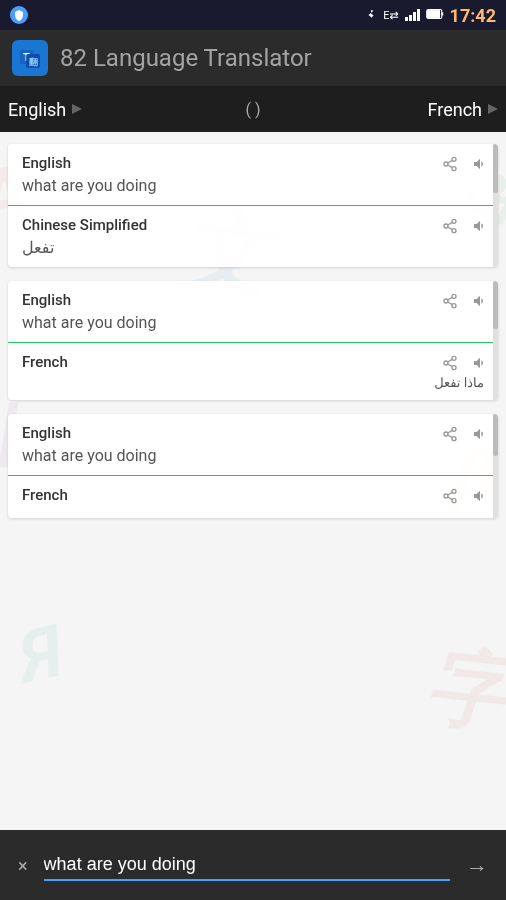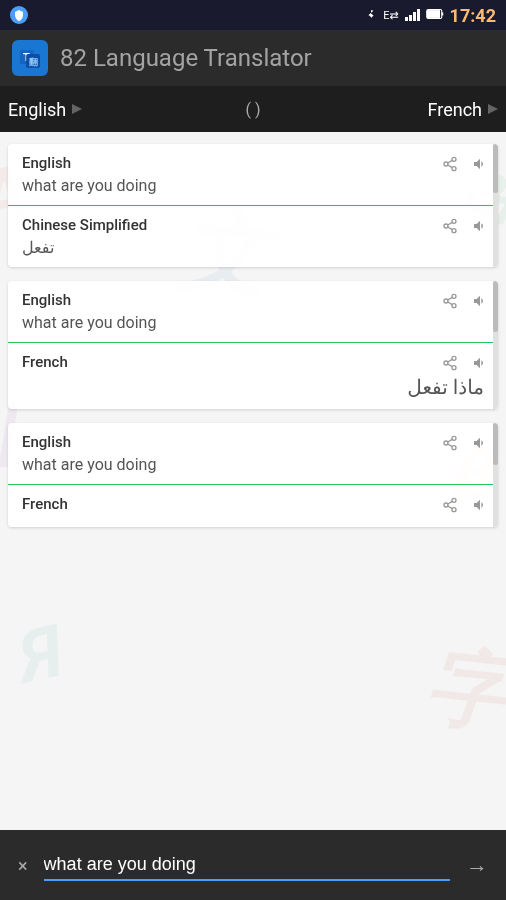--- a/index.html
+++ b/index.html
@@ -193,21 +193,21 @@
       color: #333;
       margin-bottom: 4px;
     }
 
     .translation-text {
       font-size: 16px;
       color: #555;
     }
 
     .translation-text-arabic {
-      font-size: 20px;
+      font-size: 13px;
       color: #555;
       text-align: right;
       direction: rtl;
     }
 
     .entry-actions {
       position: absolute;
       top: 10px;
       right: 8px;
       display: flex;

